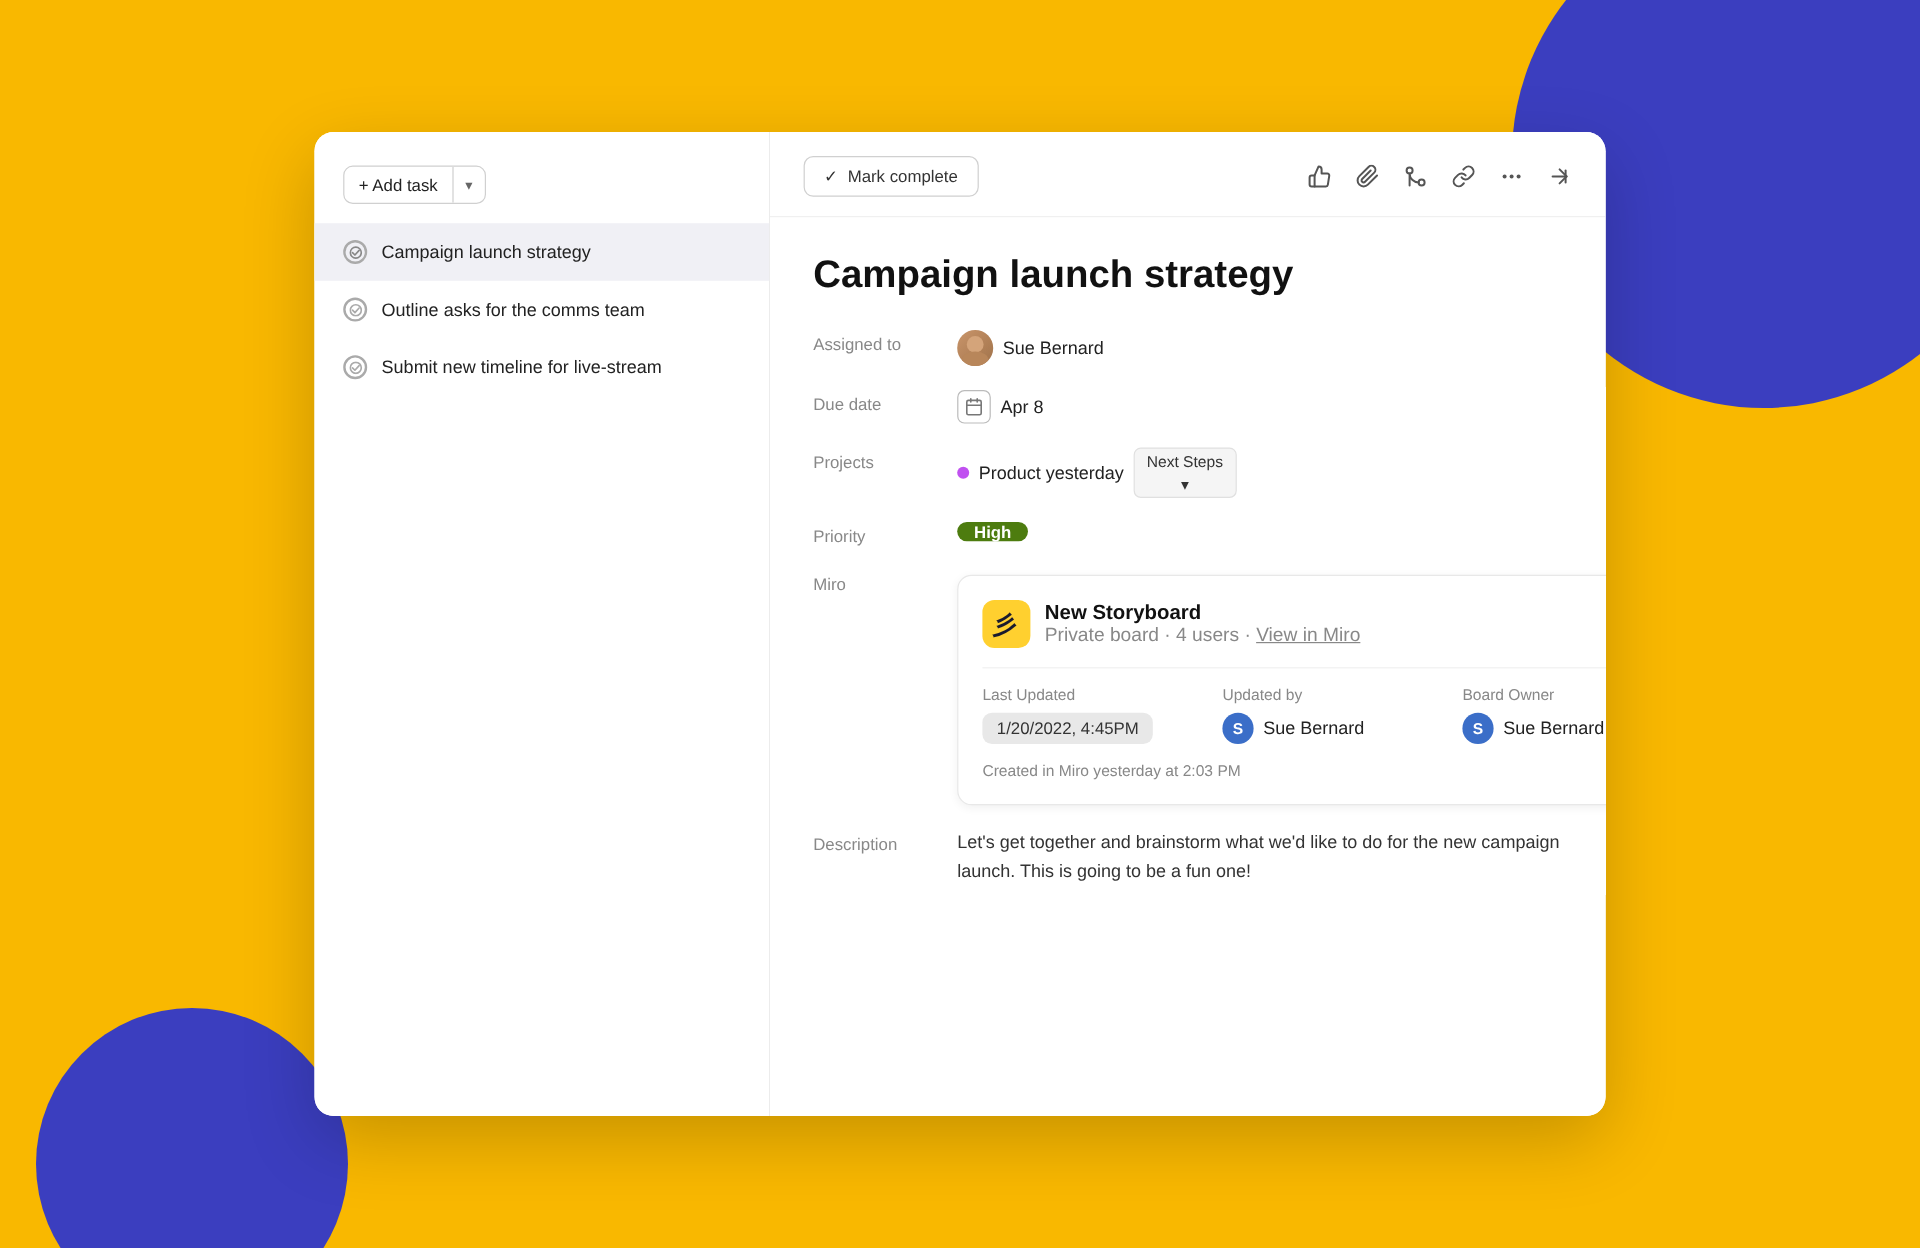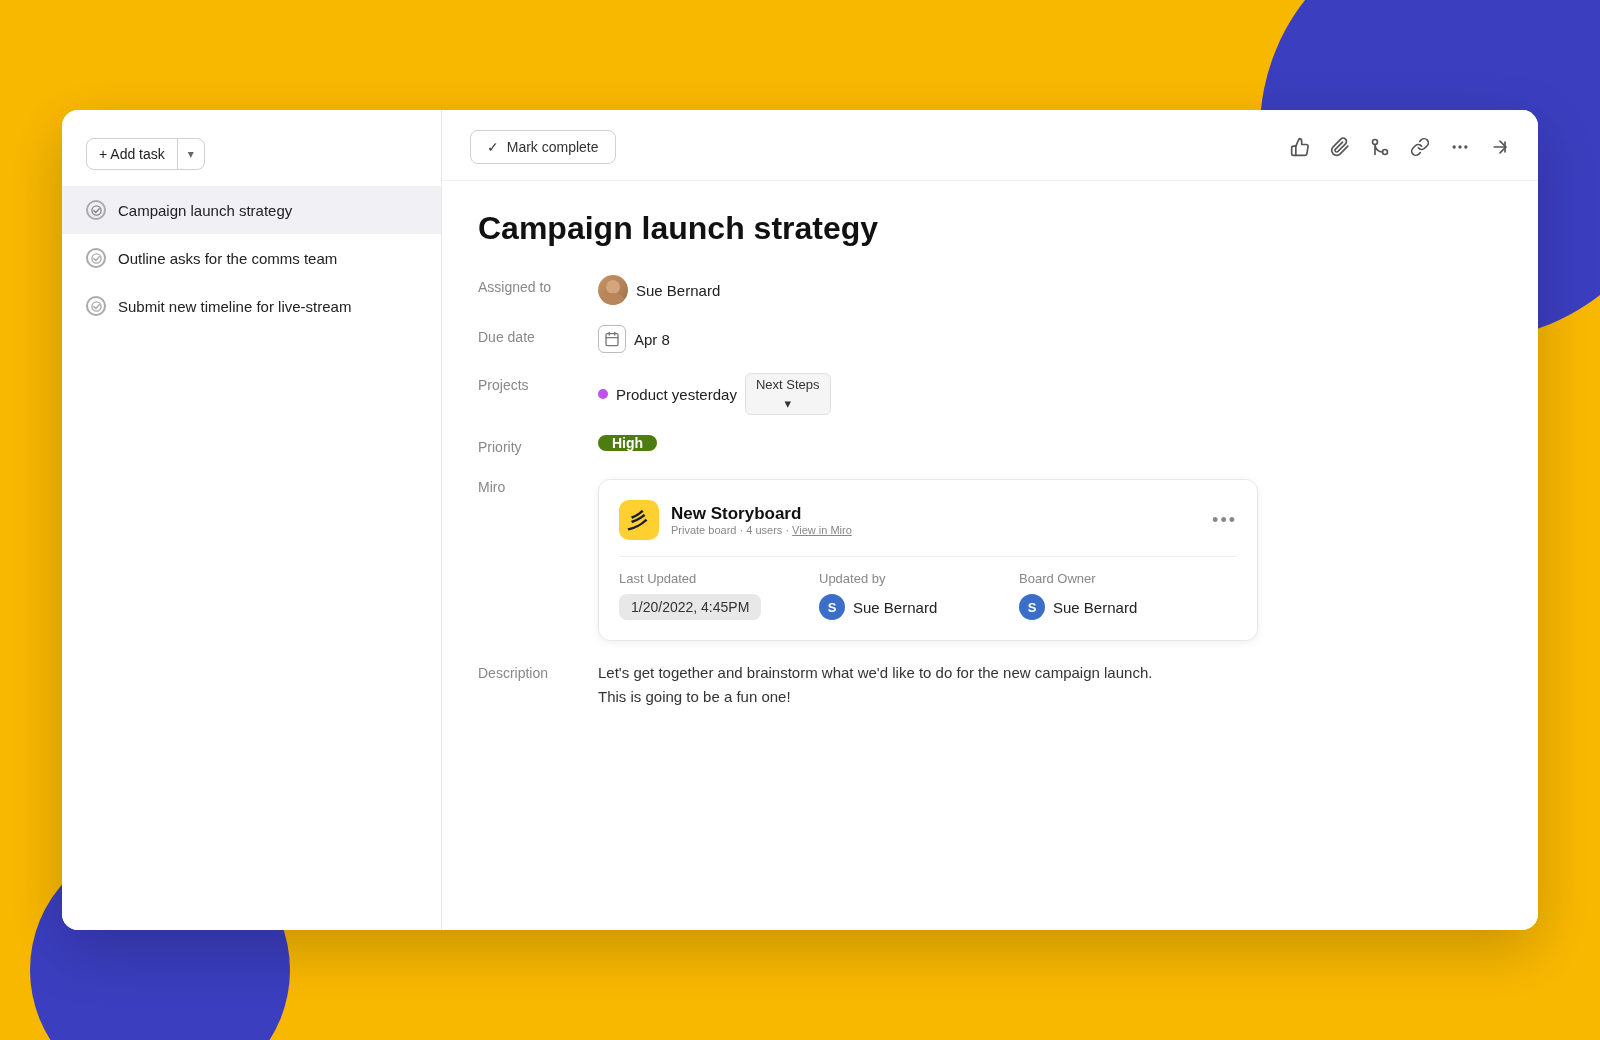--- a/index.html
+++ b/index.html
@@ -32,21 +32,21 @@
       left: 30px;
       width: 260px;
       height: 260px;
       background: #3B3EBF;
       border-radius: 50%;
     }
 
     .app-window {
       position: relative;
       z-index: 10;
-      width: 1476px;
+      width: 1076px;
       height: 820px;
       background: #ffffff;
       border-radius: 16px;
       box-shadow: 0 20px 60px rgba(0,0,0,0.2);
       display: flex;
       overflow: hidden;
     }
 
     
     .left-panel {
@@ -329,21 +329,21 @@
       font-weight: 900;
     }
 
     .miro-name {
       font-size: 17px;
       font-weight: 700;
       color: #111;
     }
 
     .miro-sub {
-      font-size: 11px;
+      font-size: 16px;
       color: #888;
     }
 
     .miro-more {
       color: #888;
       font-size: 18px;
       cursor: pointer;
       letter-spacing: 2px;
     }
 
@@ -610,20 +610,29 @@
               </div>
               <div>
                 <div class="miro-stat-label">Board Owner</div>
                 <div style="display:flex;align-items:center;gap:8px;">
                   <span class="user-avatar-small">S</span>
                   <span class="miro-stat-value">Sue Bernard</span>
                 </div>
               </div>
             </div>
 
+            <div class="miro-footer">
+              <span class="miro-footer-text">Created in Miro yesterday at 2:03 PM</span>
+              <div class="miro-comments">
+                <span>12</span>
+                <svg width="16" height="16" viewBox="0 0 24 24" fill="none" stroke="#888" stroke-width="2" stroke-linecap="round" stroke-linejoin="round">
+                  <path d="M21 15a2 2 0 0 1-2 2H7l-4 4V5a2 2 0 0 1 2-2h14a2 2 0 0 1 2 2z"></path>
+                </svg>
+              </div>
+            </div>
           </div>
         </div>
       </div>
 
       <div class="field-row">
         <span class="field-label">Description</span>
         <p class="description-text">Let's get together and brainstorm what we'd like to do for the new campaign launch. This is going to be a fun one!</p>
       </div>
 
     </div>

